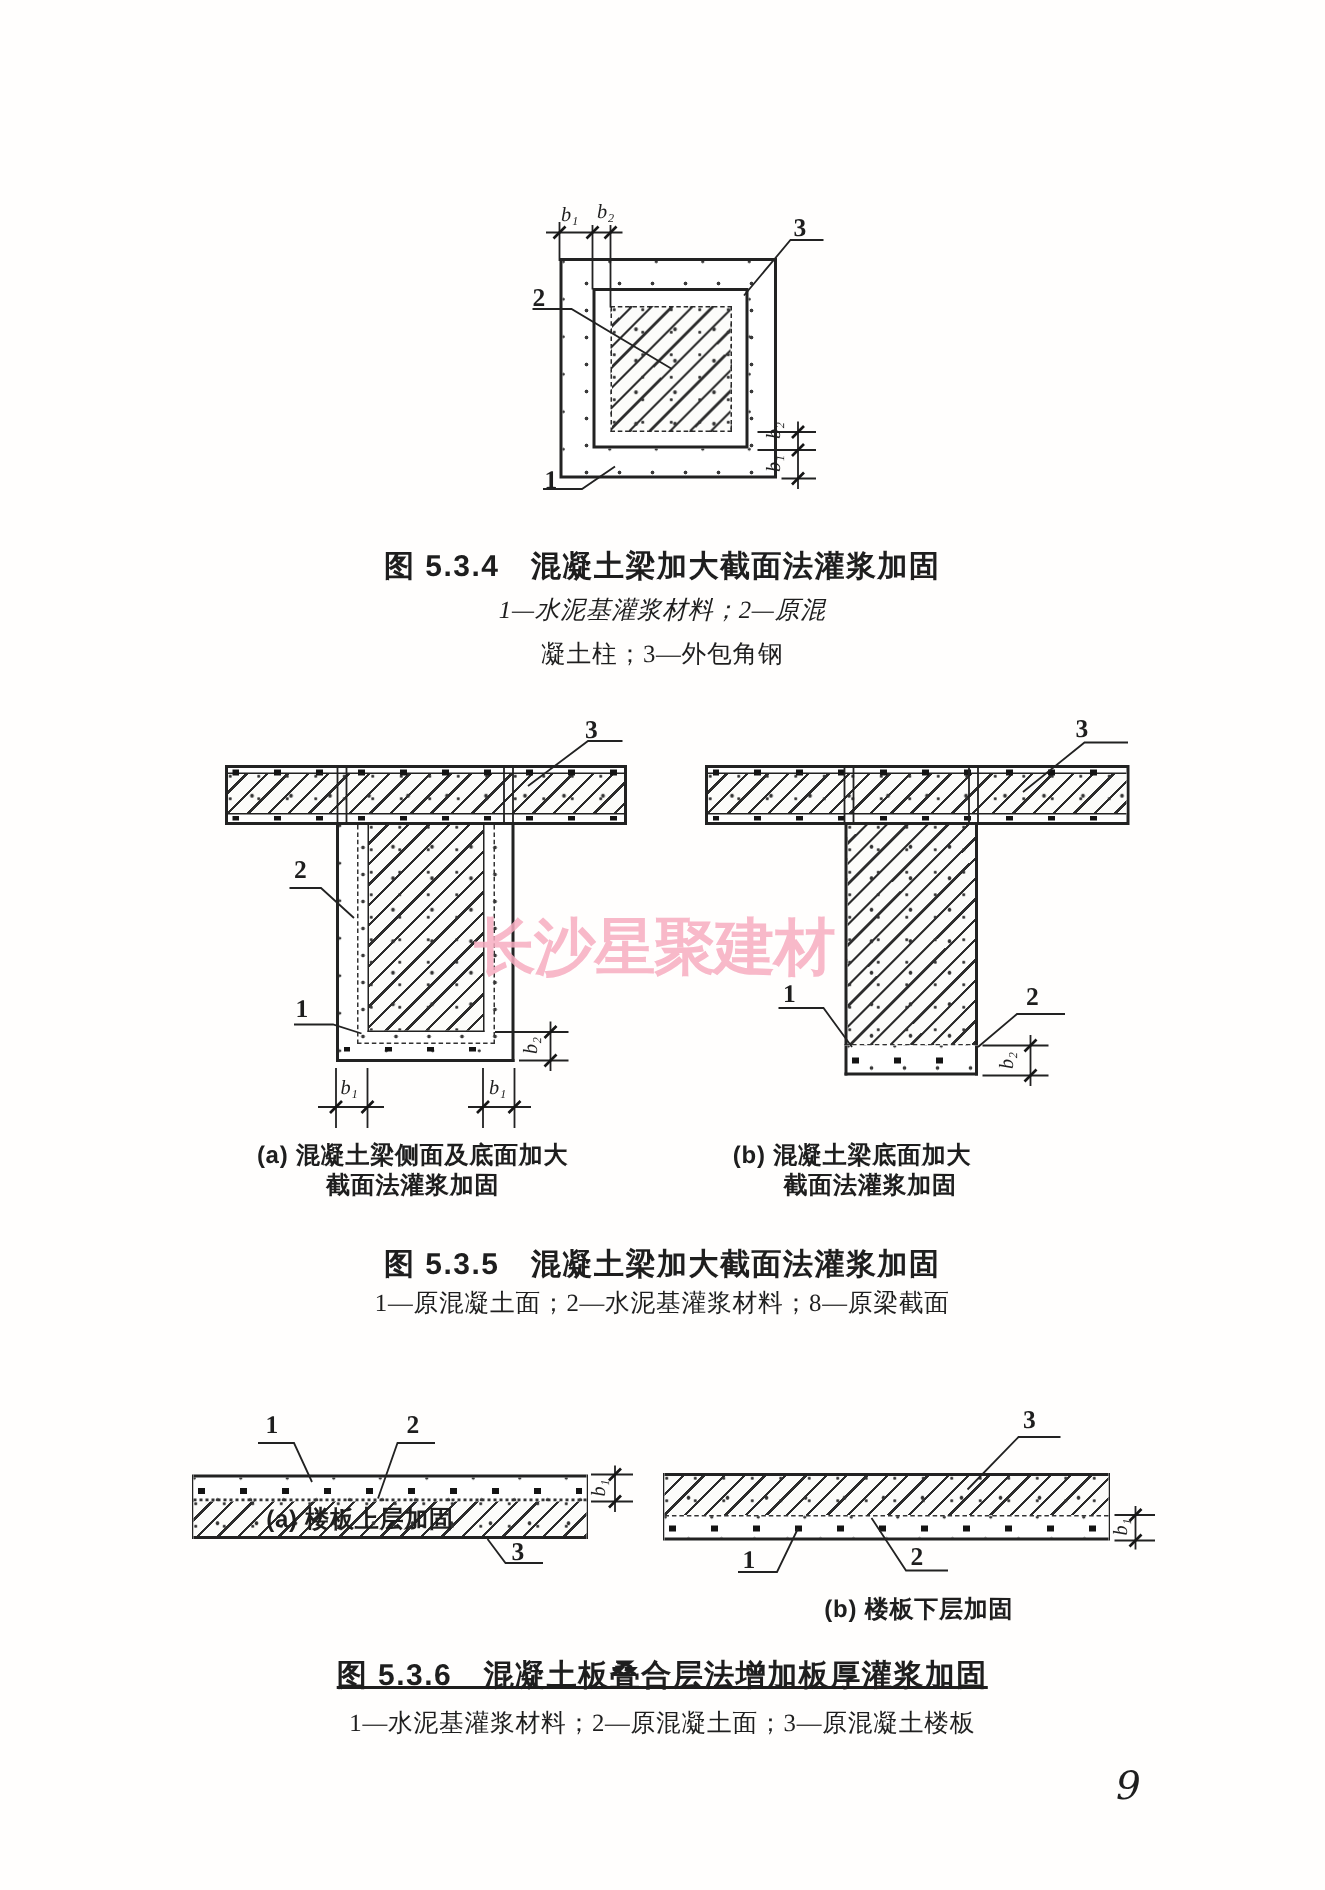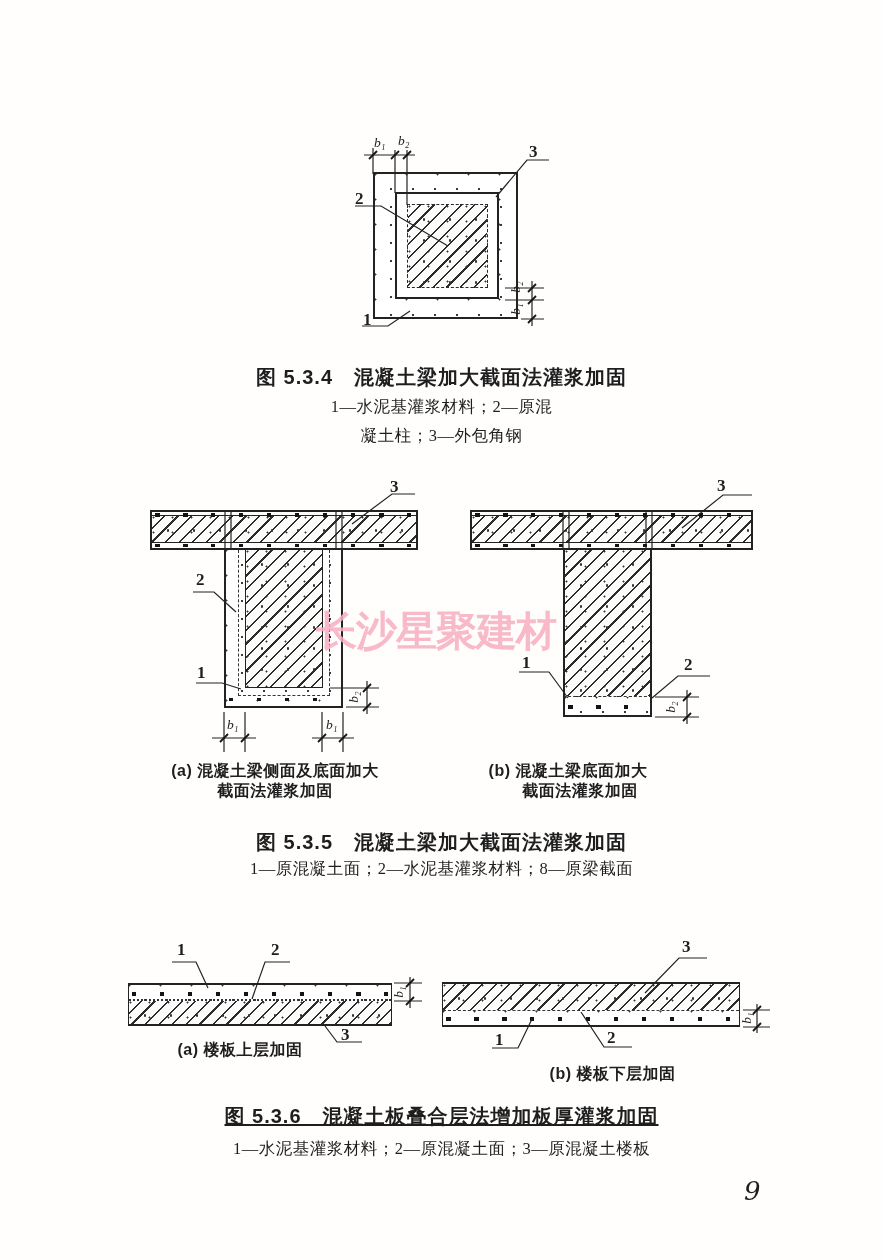--- a/index.html
+++ b/index.html
@@ -180,32 +180,32 @@
 
   <span class="dim" style="left:227px;top:718px;">b₁</span>
   <span class="dim" style="left:326px;top:718px;">b₁</span>
   <span class="dim rot" style="left:343px;top:690px;">b₂</span>
 
   <span class="dim rot" style="left:660px;top:700px;">b₂</span>
   <span class="dim rot" style="left:388px;top:985px;">b₁</span>
   <span class="dim rot" style="left:736px;top:1011px;">b₁</span>
 
   <div class="fig-title" style="top:364px;">图 5.3.4　混凝土梁加大截面法灌浆加固</div>
-  <div class="fig-legend" style="top:396px;">1—水泥基灌浆材料；2—原混</div>
+  <div class="fig-legend" style="top:396px;font-style:italic;">1—水泥基灌浆材料；2—原混</div>
   <div class="fig-legend" style="top:425px;">凝土柱；3—外包角钢</div>
 
   <div class="sub-caption" style="left:150px;top:761px;width:250px;">(a) 混凝土梁侧面及底面加大</div>
   <div class="sub-caption" style="left:150px;top:781px;width:250px;">截面法灌浆加固</div>
   <div class="sub-caption" style="left:443px;top:761px;width:250px;">(b) 混凝土梁底面加大</div>
   <div class="sub-caption" style="left:455px;top:781px;width:250px;">截面法灌浆加固</div>
 
   <div class="fig-title" style="top:829px;">图 5.3.5　混凝土梁加大截面法灌浆加固</div>
   <div class="fig-legend" style="top:858px;">1—原混凝土面；2—水泥基灌浆材料；8—原梁截面</div>
 
-  <div class="sub-caption" style="left:115px;top:1040px;width:250px;">(a) 楼板上层加固</div>
+  <div class="sub-caption" style="left:115px;top:1004px;width:250px;">(a) 楼板上层加固</div>
   <div class="sub-caption" style="left:490px;top:1064px;width:245px;">(b) 楼板下层加固</div>
 
   <div class="fig-title" style="top:1103px;text-decoration:underline;">图 5.3.6　混凝土板叠合层法增加板厚灌浆加固</div>
   <div class="fig-legend" style="top:1138px;">1—水泥基灌浆材料；2—原混凝土面；3—原混凝土楼板</div>
 
   <div id="watermark">长沙星聚建材</div>
   <div id="page-number">9</div>
 
 </div>
 

